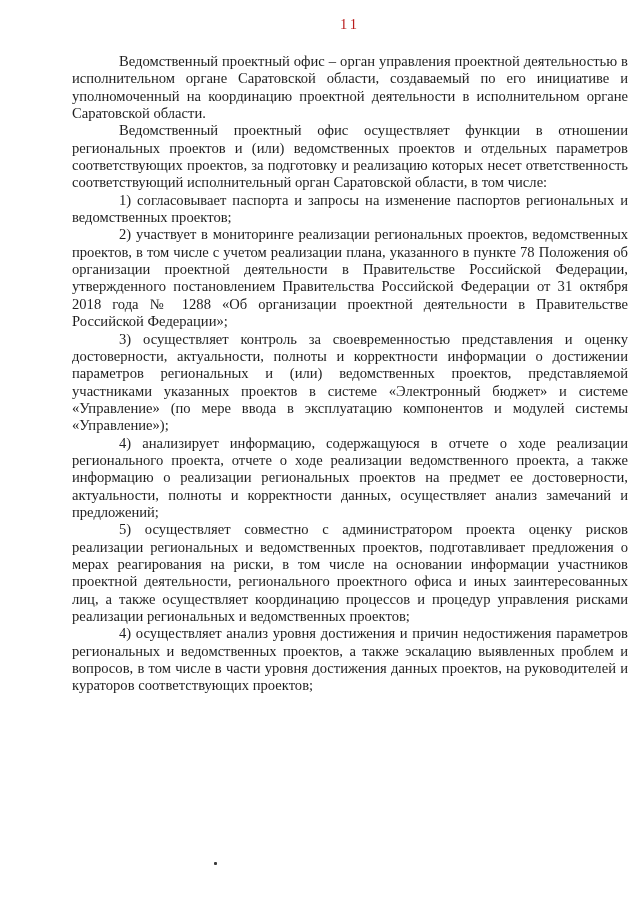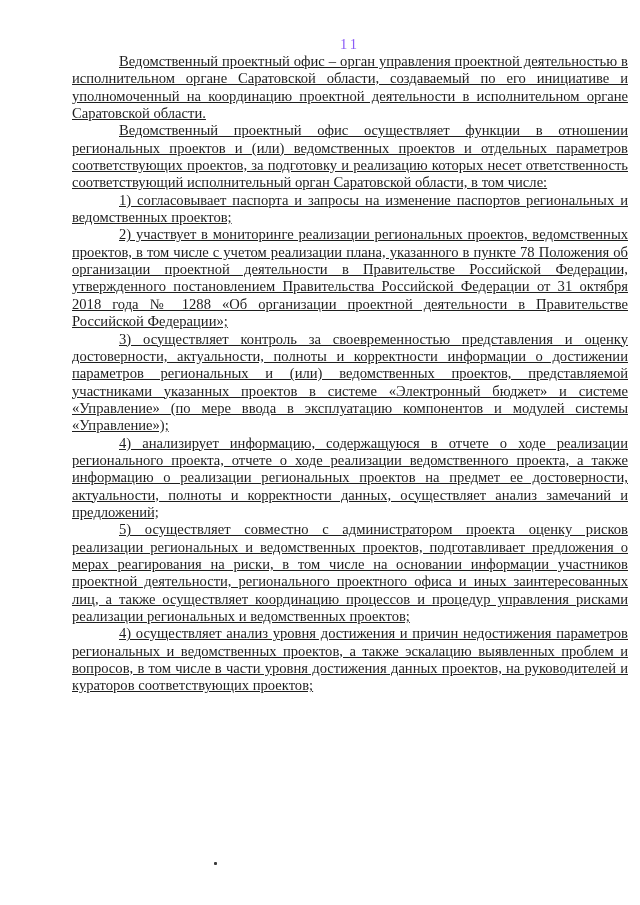--- a/index.html
+++ b/index.html
@@ -17,38 +17,36 @@
     color: #1e1e1e;
   }
   .page-number {
     position: absolute;
     top: 16px;
     left: 72px;
     width: 556px;
     text-align: center;
     font-size: 14.5px;
     letter-spacing: 3px;
-    color: #8b5cf6;
-    margin-top: 20px;
+    color: #b91c1c;
   }
   .text-block {
     position: absolute;
     top: 53px;
     left: 72px;
     width: 556px;
   }
   .text-block p {
     margin: 0;
     padding: 0;
     text-indent: 47px;
     font-size: 14.6px;
     line-height: 17.35px;
     text-align: justify;
     color: #1e1e1e;
-    text-decoration: underline;
   }
   .speck {
     position: absolute;
     left: 214px;
     top: 862px;
     width: 3px;
     height: 3px;
     background: #3a3a3a;
     border-radius: 1px;
   }

